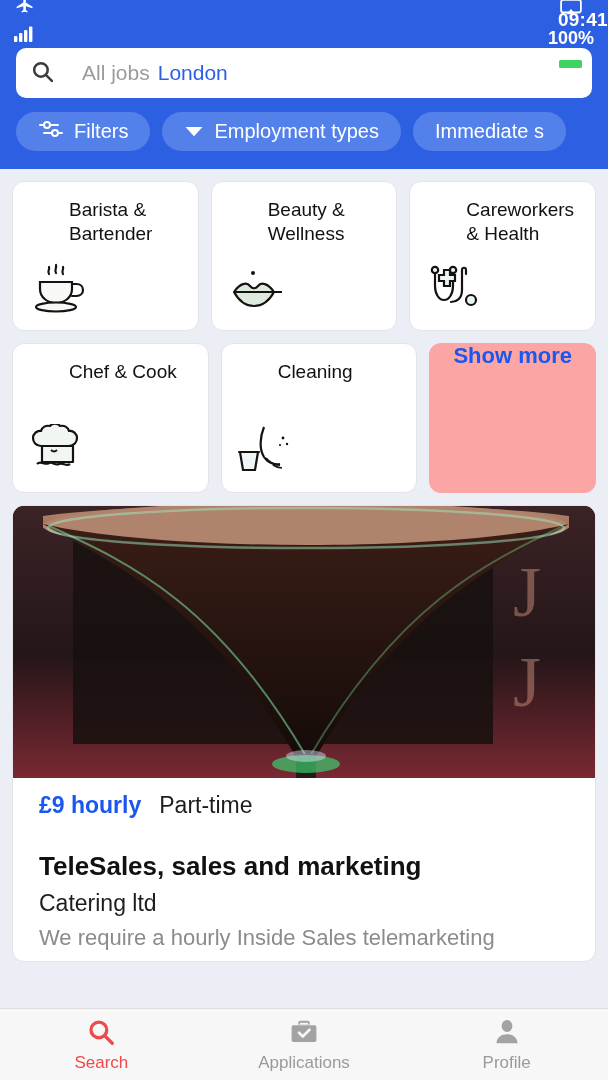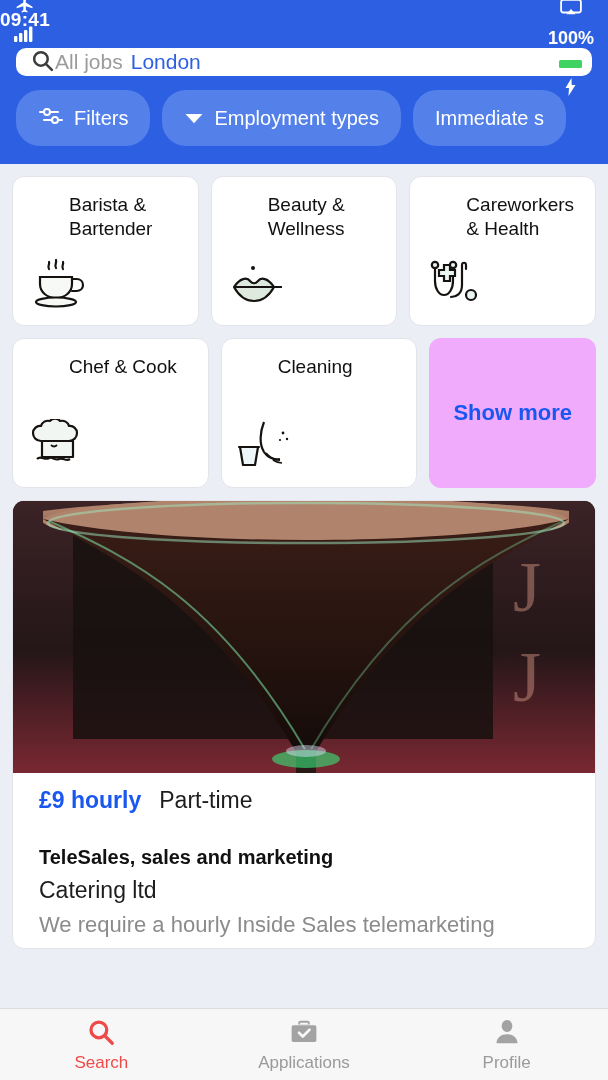--- a/index.html
+++ b/index.html
@@ -12,83 +12,83 @@
   #app { position: relative; width: 608px; height: 1080px; background: #eceef5; }
 
   
   .statusbar {
     height: 40px; background: #2d5fe3;
     display: flex; align-items: center; justify-content: space-between;
     padding: 0 14px; color: #fff;
   }
   .sb-left, .sb-right { display: flex; align-items: center; gap: 7px; flex-direction: column; }
   .sb-center { font-size: 19px; font-weight: bold; letter-spacing: .3px;
-               position: absolute; left: 0; right: 0; text-align: left;
+               position: absolute; left: 0; right: 0; text-align: right;
                pointer-events: none; }
   .sb-time { font-size: 19px; font-weight: bold; }
   .sb-pct { font-size: 18px; font-weight: bold; }
   .battery {
     width: 30px; height: 15px; border: 2px solid #fff; border-radius: 4px;
     padding: 1.5px; position: relative;
   }
   .battery::after {
     content: ""; position: absolute; right: -4px; top: 4px;
     width: 2.5px; height: 6px; background: #fff; border-radius: 0 2px 2px 0;
   }
   .battery i { display: block; height: 100%; background: #41d361; border-radius: 1.5px; }
 
   
   .header { background: #2d5fe3; padding: 8px 16px 14px; }
   .searchbar {
-    background: #fff; border-radius: 10px; height: 28px;
-    display: flex; align-items: center; padding: 0 14px; gap: 0;
+    background: #fff; border-radius: 10px; height: 50px;
+    display: flex; align-items: center; padding: 0 14px; gap: 27px;
   }
   .search-text { font-size: 21px; display: flex; gap: 8px; align-items: baseline; }
   .sq-all { color: #9b9b9b; }
   .sq-loc { color: #2d5fe3; }
 
   
   .chips {
     background: #2d5fe3; display: flex; gap: 12px;
     padding: 0 16px 18px; overflow: hidden; white-space: nowrap;
   }
   .chip {
     display: inline-flex; align-items: center; gap: 10px;
     background: #5480ea; color: #fff; border-radius: 24px;
-    height: 56px; padding: 0 22px; font-size: 20px; flex: 0 0 auto;
+    height: 39px; padding: 0 22px; font-size: 20px; flex: 0 0 auto;
   }
   .chip-label { font-size: 20px; }
 
   
   .cat-area { padding: 12px 12px 0; }
   .cat-row { display: flex; gap: 12px; margin-bottom: 12px; }
   .cat-card {
     flex: 1 1 0; height: 150px; background: #fff; border: 1px solid #e2e4ea;
     border-radius: 12px; padding: 16px 14px; position: relative; overflow: hidden;
   }
   .cat-title { font-size: 19px; color: #111; line-height: 1.28; margin-left: 42px; }
   .cat-icon { position: absolute; left: 14px; bottom: 12px; }
   .showmore {
-    flex: 1 1 0; height: 150px; background: #f0abfc; border-radius: 12px;
-    display: flex; align-items: center; justify-content: center;
+    flex: 1 1 0; height: 150px; background: #fca5a5; border-radius: 12px;
+    display: flex; align-items: flex-start; justify-content: center;
   }
   .showmore span { color: #1a57f0; font-size: 22px; font-weight: bold; }
 
   
   .job-card {
     margin: 0 12px; background: #fff; border: 1px solid #e2e4ea;
     border-radius: 12px; overflow: hidden;
   }
   .job-photo { height: 272px; width: 100%; position: relative; overflow: hidden;
                background: #1b1214; }
   .job-body { padding: 14px 26px 10px; }
   .job-meta { display: flex; align-items: baseline; gap: 18px; margin-bottom: 32px; }
   .job-pay { color: #1a57f0; font-size: 23px; font-weight: bold; }
   .job-type { color: #1d1d1d; font-size: 23px; }
-  .job-title { font-size: 20px; font-weight: bold; color: #111; margin-bottom: 8px; }
+  .job-title { font-size: 26px; font-weight: bold; color: #111; margin-bottom: 8px; }
   .job-company { font-size: 23px; color: #1d1d1d; margin-bottom: 8px; }
   .job-desc { font-size: 22px; color: #8b8b8b; white-space: nowrap; }
 
   
   .tabbar {
     position: absolute; bottom: 0; left: 0; right: 0; height: 72px;
     background: #f7f7f7; border-top: 1px solid #dcdcdc;
     display: flex; align-items: center;
   }
   .tab { flex: 1 1 0; display: flex; flex-direction: column;

